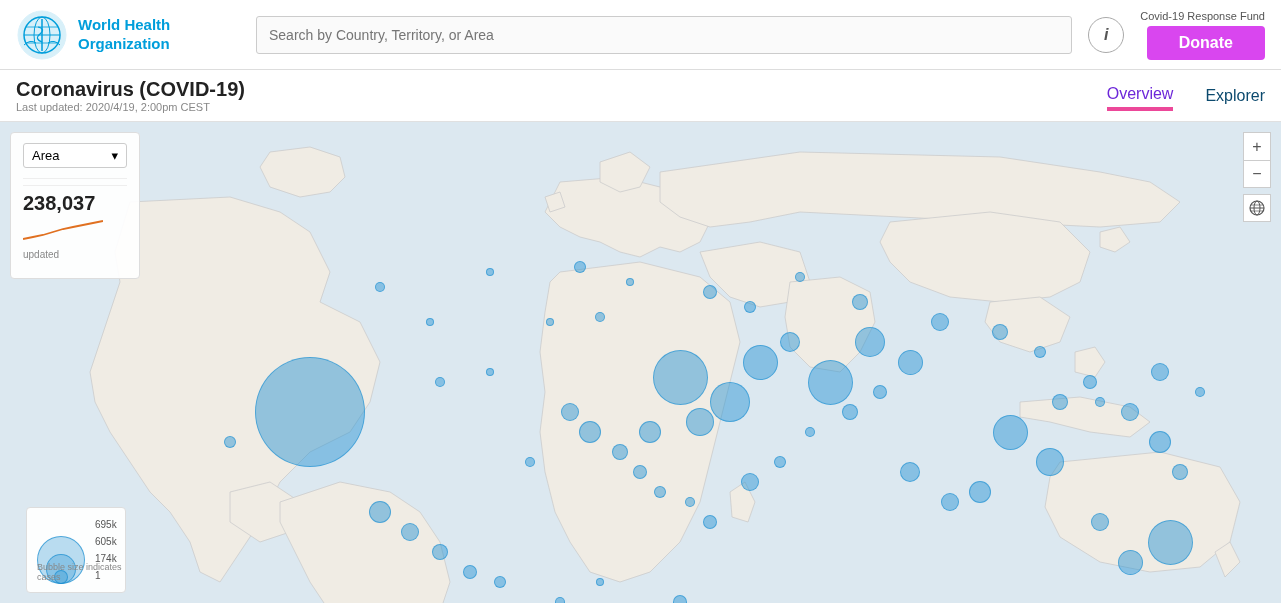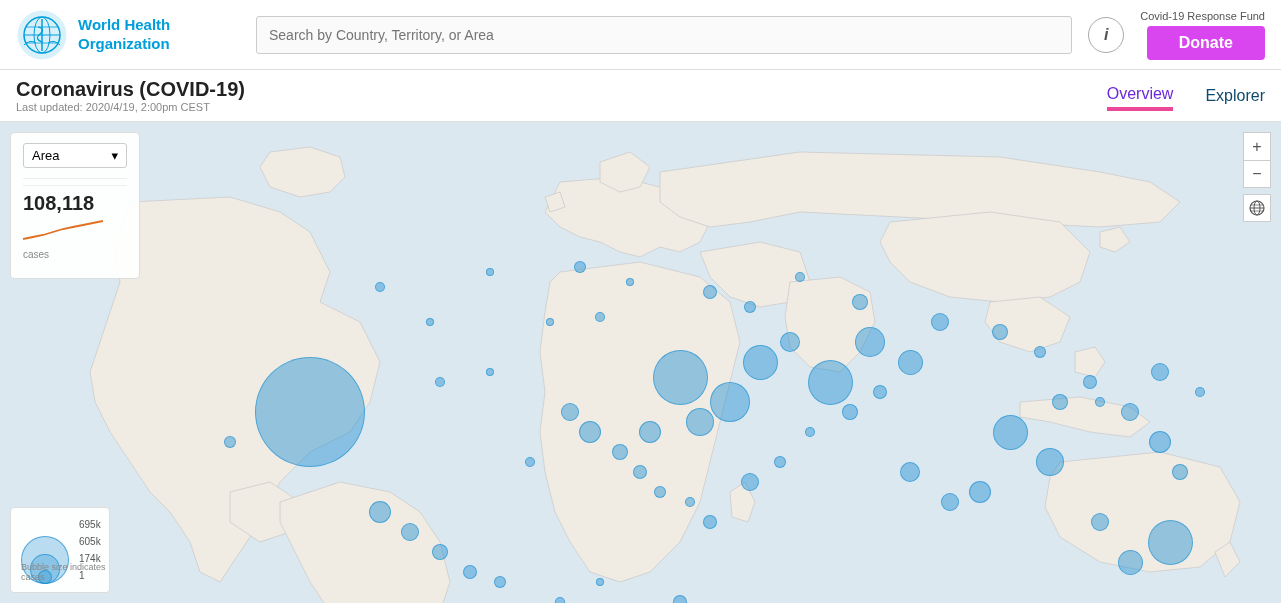--- a/index.html
+++ b/index.html
@@ -437,30 +437,30 @@
     </div>
 
   <div id="stats-panel">
     <div id="cases-dropdown">
       <span>Area</span>
       <span>▾</span>
     </div>
     <hr class="divider-line">
     <hr class="divider-line">
     <div class="stat-block">
-      <div class="stat-number">108,118</div>
+      <div class="stat-number">238,037</div>
       
       <svg class="sparkline-orange" viewBox="0 0 80 24">
         <polyline points="0,22 10,20 20,18 30,15 40,12 50,10 60,8 70,6 80,4" fill="none" stroke="#e07020" stroke-width="1.8"></polyline>
       </svg>
-      <div class="stat-label">cases</div>
-    </div>
-  </div>
-
-  <div id="bubble-legend" style="position: absolute; bottom: 10px; left: 10px;">
+      <div class="stat-label">updated</div>
+    </div>
+  </div>
+
+  <div id="bubble-legend" style="position: absolute; bottom: 10px; left: 26px;">
     <div style="position:relative;width:52px;height:55px;">
       <div style="position:absolute;bottom:0;left:50%;transform:translateX(-50%);width:48px;height:48px;border-radius:50%;background:rgba(30,144,210,0.3);border:1.5px solid rgba(30,144,210,0.7);"></div>
       <div style="position:absolute;bottom:0;left:50%;transform:translateX(-50%);width:30px;height:30px;border-radius:50%;background:rgba(30,144,210,0.3);border:1.5px solid rgba(30,144,210,0.7);"></div>
       <div style="position:absolute;bottom:0;left:50%;transform:translateX(-50%);width:14px;height:14px;border-radius:50%;background:rgba(30,144,210,0.3);border:1.5px solid rgba(30,144,210,0.7);"></div>
     </div>
     <div class="legend-labels">
       <div>695k</div>
       <div>605k</div>
       <div>174k</div>
       <div>1</div>

